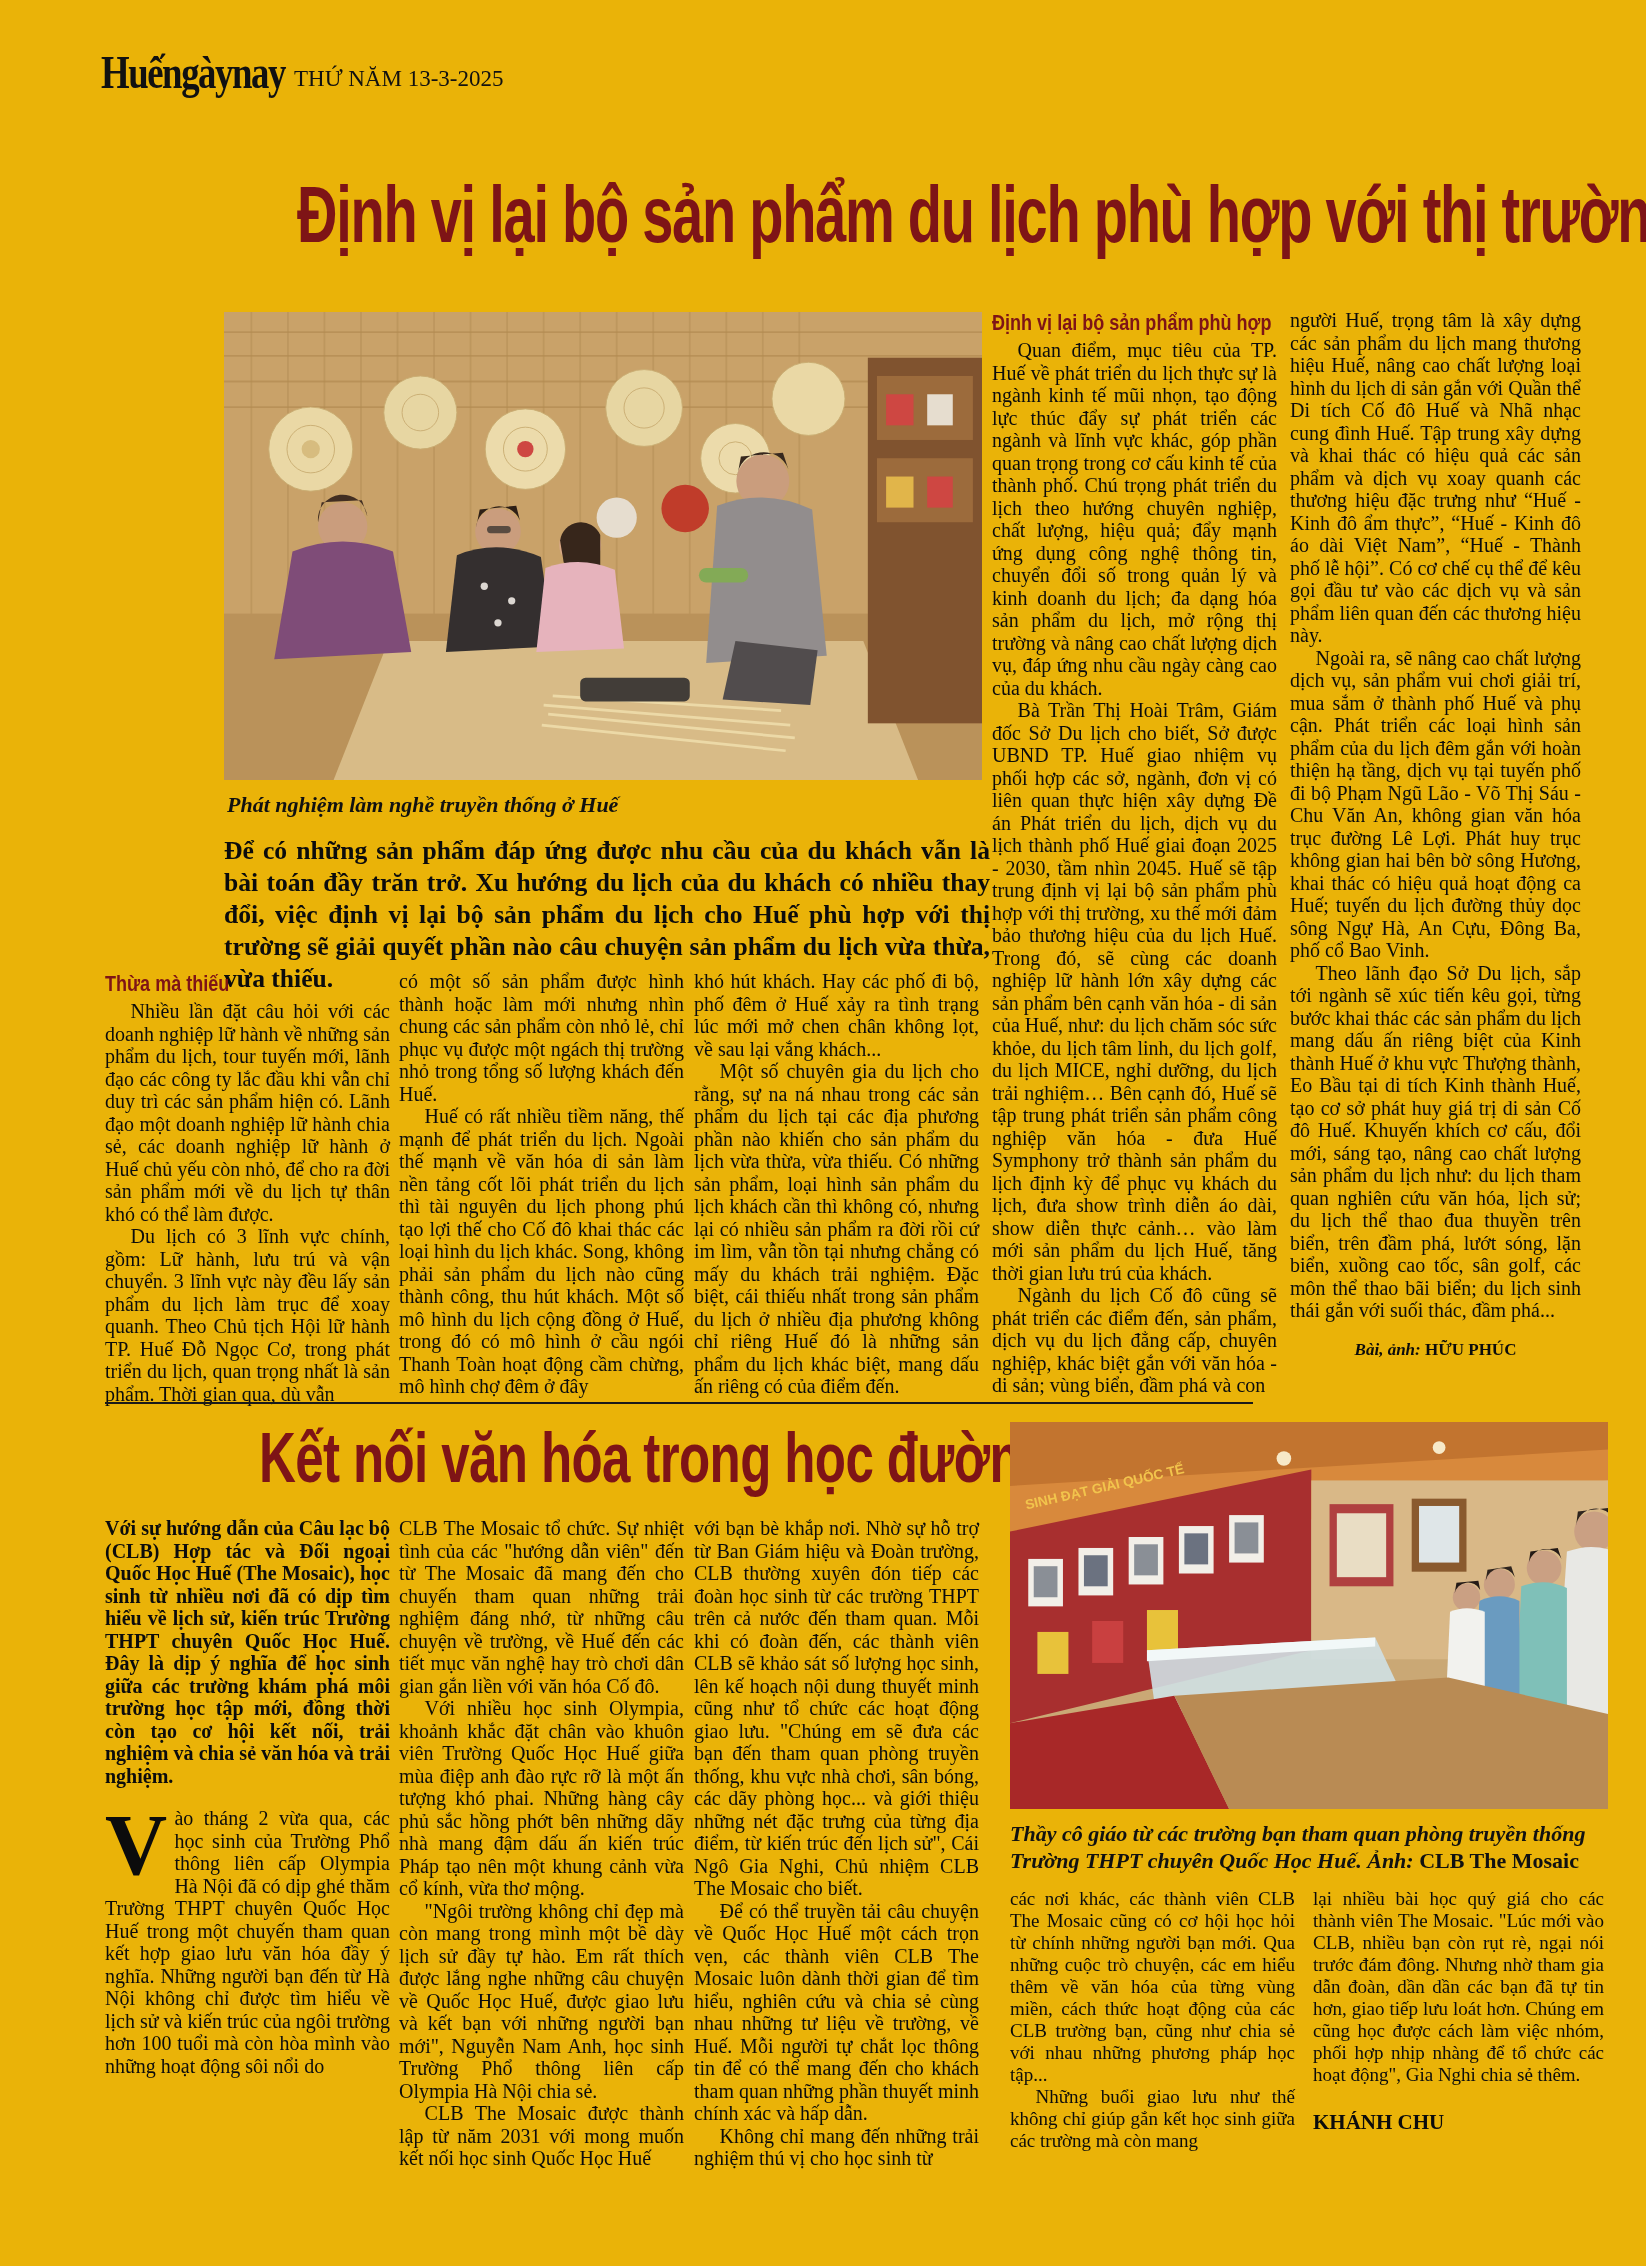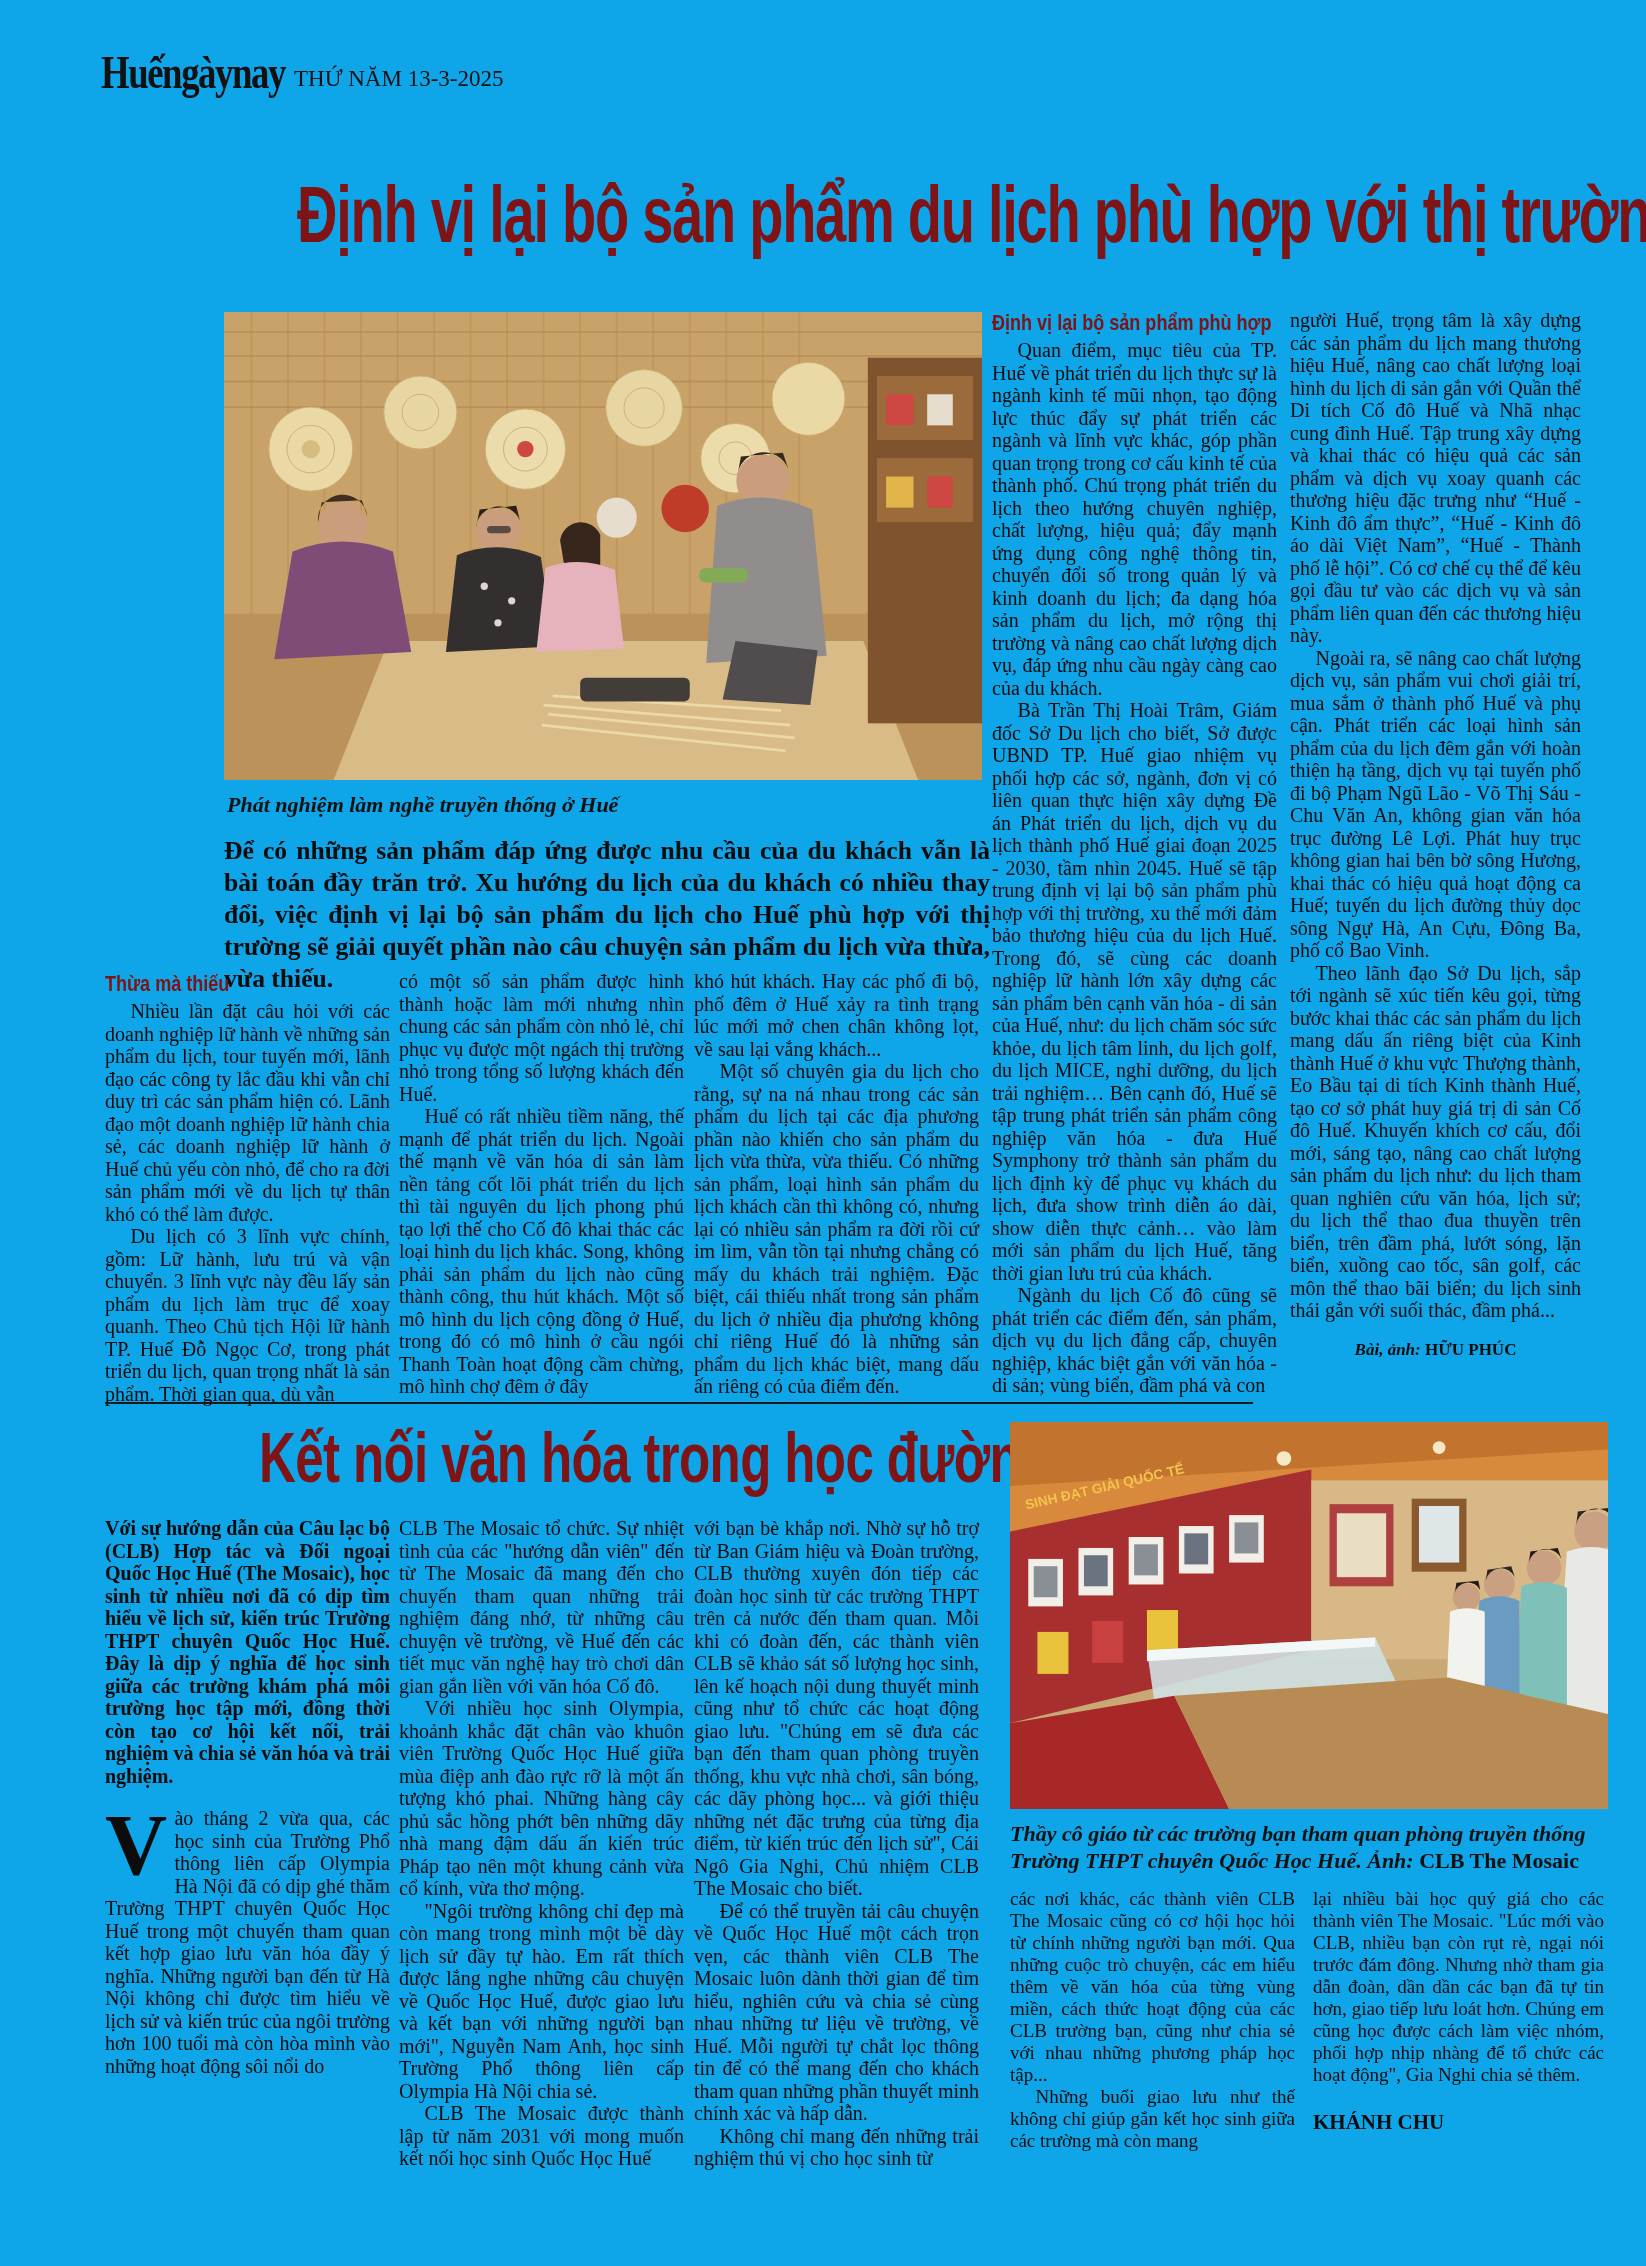--- a/index.html
+++ b/index.html
@@ -1,16 +1,16 @@
 <!DOCTYPE html>
 <html style="font-size:14.6px"><head>
 <meta charset="utf-8">
 <style>
   html,body{margin:0;padding:0;background:#888;}
-  .page{position:relative;width:1647px;height:2267px;background:#0ea5e9;overflow:hidden;
+  .page{position:relative;width:1647px;height:2267px;background:#eab308;overflow:hidden;
         font-family:"Liberation Serif",serif;color:#0c0c0c;}
   
   .logo{position:absolute;left:101px;top:46px;font-weight:bold;font-size:46px;letter-spacing:-1.8px;
         transform:scaleX(.8);transform-origin:left;white-space:nowrap;color:#111;}
   .mastdate{position:absolute;left:294px;top:66px;font-size:23px;color:#111;white-space:nowrap;}
   .mastright{position:absolute;right:31px;top:31px;height:80px;display:flex;align-items:flex-end;gap:14.6px;}
   .section{font-size:34px;color:#7e1416;letter-spacing:0.9px;white-space:nowrap;margin-bottom:7.3px;}
   .mastbar{width:2.7px;height:79px;background:#1a1a1a;}
   .pagenum{font-size:88px;font-weight:bold;line-height:75px;transform:scaleX(.82);transform-origin:right;}
   

